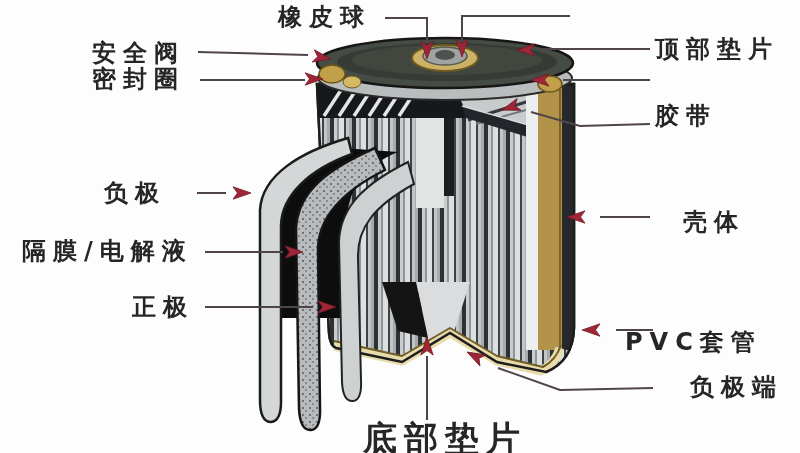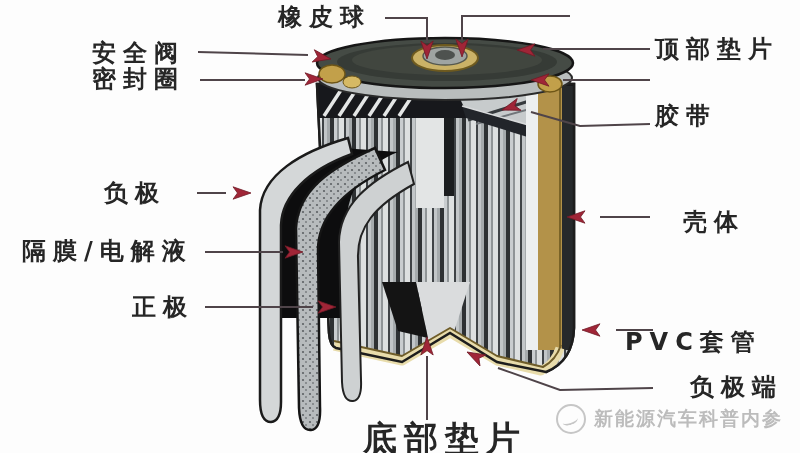--- a/index.html
+++ b/index.html
@@ -176,18 +176,14 @@
   <div class="lbl" style="left:655px;top:37px;">顶部垫片</div>
   <div class="lbl" style="left:655px;top:104px;">胶带</div>
   <div class="lbl" style="left:104px;top:181px;">负极</div>
   <div class="lbl" style="left:655px;top:210px;margin-left:28px;">壳体</div>
   <div class="lbl" style="left:22px;top:239px;">隔膜/电解液</div>
   <div class="lbl" style="left:132px;top:295px;">正极</div>
   <div class="lbl" style="left:625px;top:317px;margin-top:13px;">PVC套管</div>
   <div class="lbl" style="left:658px;top:375px;margin-left:32px;">负极端</div>
   <div class="lbl big" style="left:363px;top:421px;">底部垫片</div>
 
-  <div class="watermark">
-    <span class="wm-logo"></span>
-    <span>新能源汽车科普内参</span>
-  </div>
 
 </div>
 
 </body></html>

